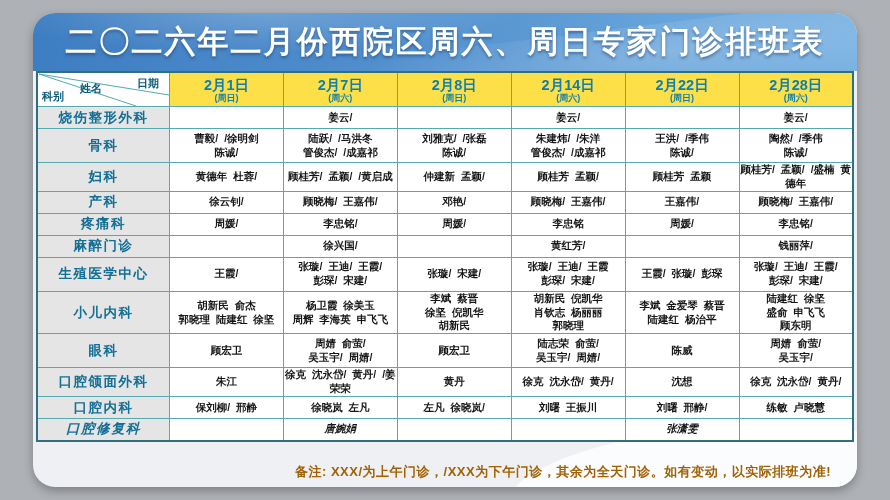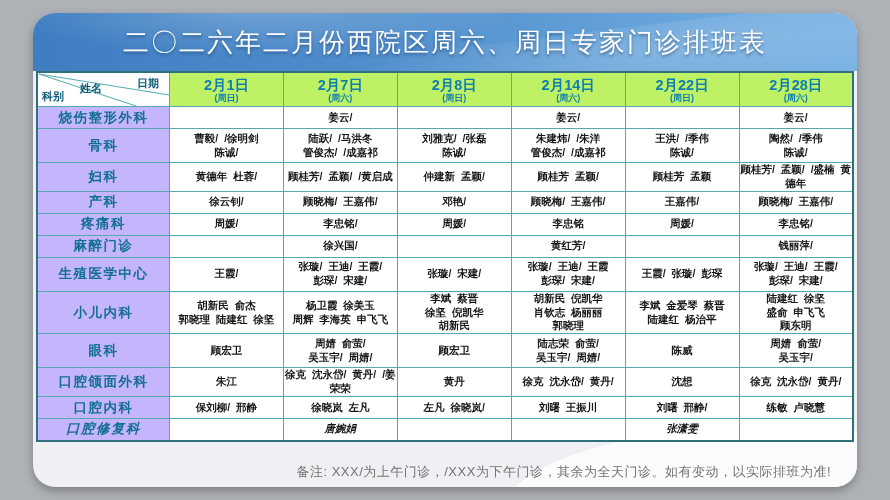--- a/index.html
+++ b/index.html
@@ -21,21 +21,21 @@
     content:"";position:absolute;left:-8%;top:-85%;width:70%;height:160%;
     background:radial-gradient(ellipse at 50% 50%,rgba(255,255,255,.22),rgba(255,255,255,0) 65%);
   }
   .banner::after{
     content:"";position:absolute;right:-10%;top:30%;width:80%;height:160%;
     background:radial-gradient(ellipse at 60% 30%,rgba(255,255,255,.20),rgba(255,255,255,0) 60%);
     transform:rotate(-7deg);
   }
   .title{
     position:relative;z-index:2;text-align:center;line-height:58px;
-    font-size:26px;font-weight:normal;color:#ffffff;letter-spacing:2px;
+    font-size:31px;font-weight:bold;color:#ffffff;letter-spacing:2px;
     text-shadow:0 2px 3px rgba(22,54,96,.5);
     white-space:nowrap;
   }
   .wave-bottom{
     position:absolute;right:-70px;bottom:-60px;width:420px;height:120px;
     background:#fbfcfd;border-radius:50%;transform:rotate(-5deg);z-index:1;
   }
   table.sched{
     position:relative;z-index:2;
     border-collapse:collapse;table-layout:fixed;
@@ -44,35 +44,35 @@
   }
   table.sched th,table.sched td{border:1px solid #54aab0;padding:0;}
   th.corner{width:131px;height:33px;position:relative;background:#fff;}
   th.corner svg{position:absolute;left:0;top:0;}
   .corner-label{
     position:absolute;font-size:11px;font-weight:bold;color:#0d5b7a;z-index:2;
   }
   .lbl-date{right:10px;top:3px;}
   .lbl-name{left:42px;top:8px;}
   .lbl-dept{left:4px;bottom:2px;}
-  th.datecol{height:33px;vertical-align:middle;background:#bef264;margin-top:20px;}
+  th.datecol{height:33px;vertical-align:middle;background:#fde047;margin-top:20px;}
   .date-txt{display:block;text-align:center;font-size:14.5px;font-weight:bold;color:#0e7fb0;line-height:16px;}
   .week-txt{display:block;font-size:9px;font-weight:bold;color:#0e7fb0;line-height:10px;}
   th.dept{
     font-size:13.5px;font-weight:bold;color:#136f94;letter-spacing:1.5px;
-    text-align:center;vertical-align:middle;background:#c4b5fd;padding:0 2px;
+    text-align:center;vertical-align:middle;background:#e5e5e5;padding:0 2px;
   }
   td.cell{
     font-size:10.5px;font-weight:bold;color:#151515;text-align:center;
     vertical-align:middle;white-space:pre-line;line-height:1.32;
     padding:1px 2px;word-spacing:3px;background:#fff;
   }
   .note{
     position:absolute;right:26px;bottom:6px;z-index:3;
-    font-size:13px;font-weight:normal;color:#737373;letter-spacing:.5px;
+    font-size:13px;font-weight:bold;color:#a16207;letter-spacing:.5px;
   }
 </style>
 </head>
 <body>
 
 <div class="card">
   <div class="banner">
     <div class="title">二〇二六年二月份西院区周六、周日专家门诊排班表</div>
   </div>
 

